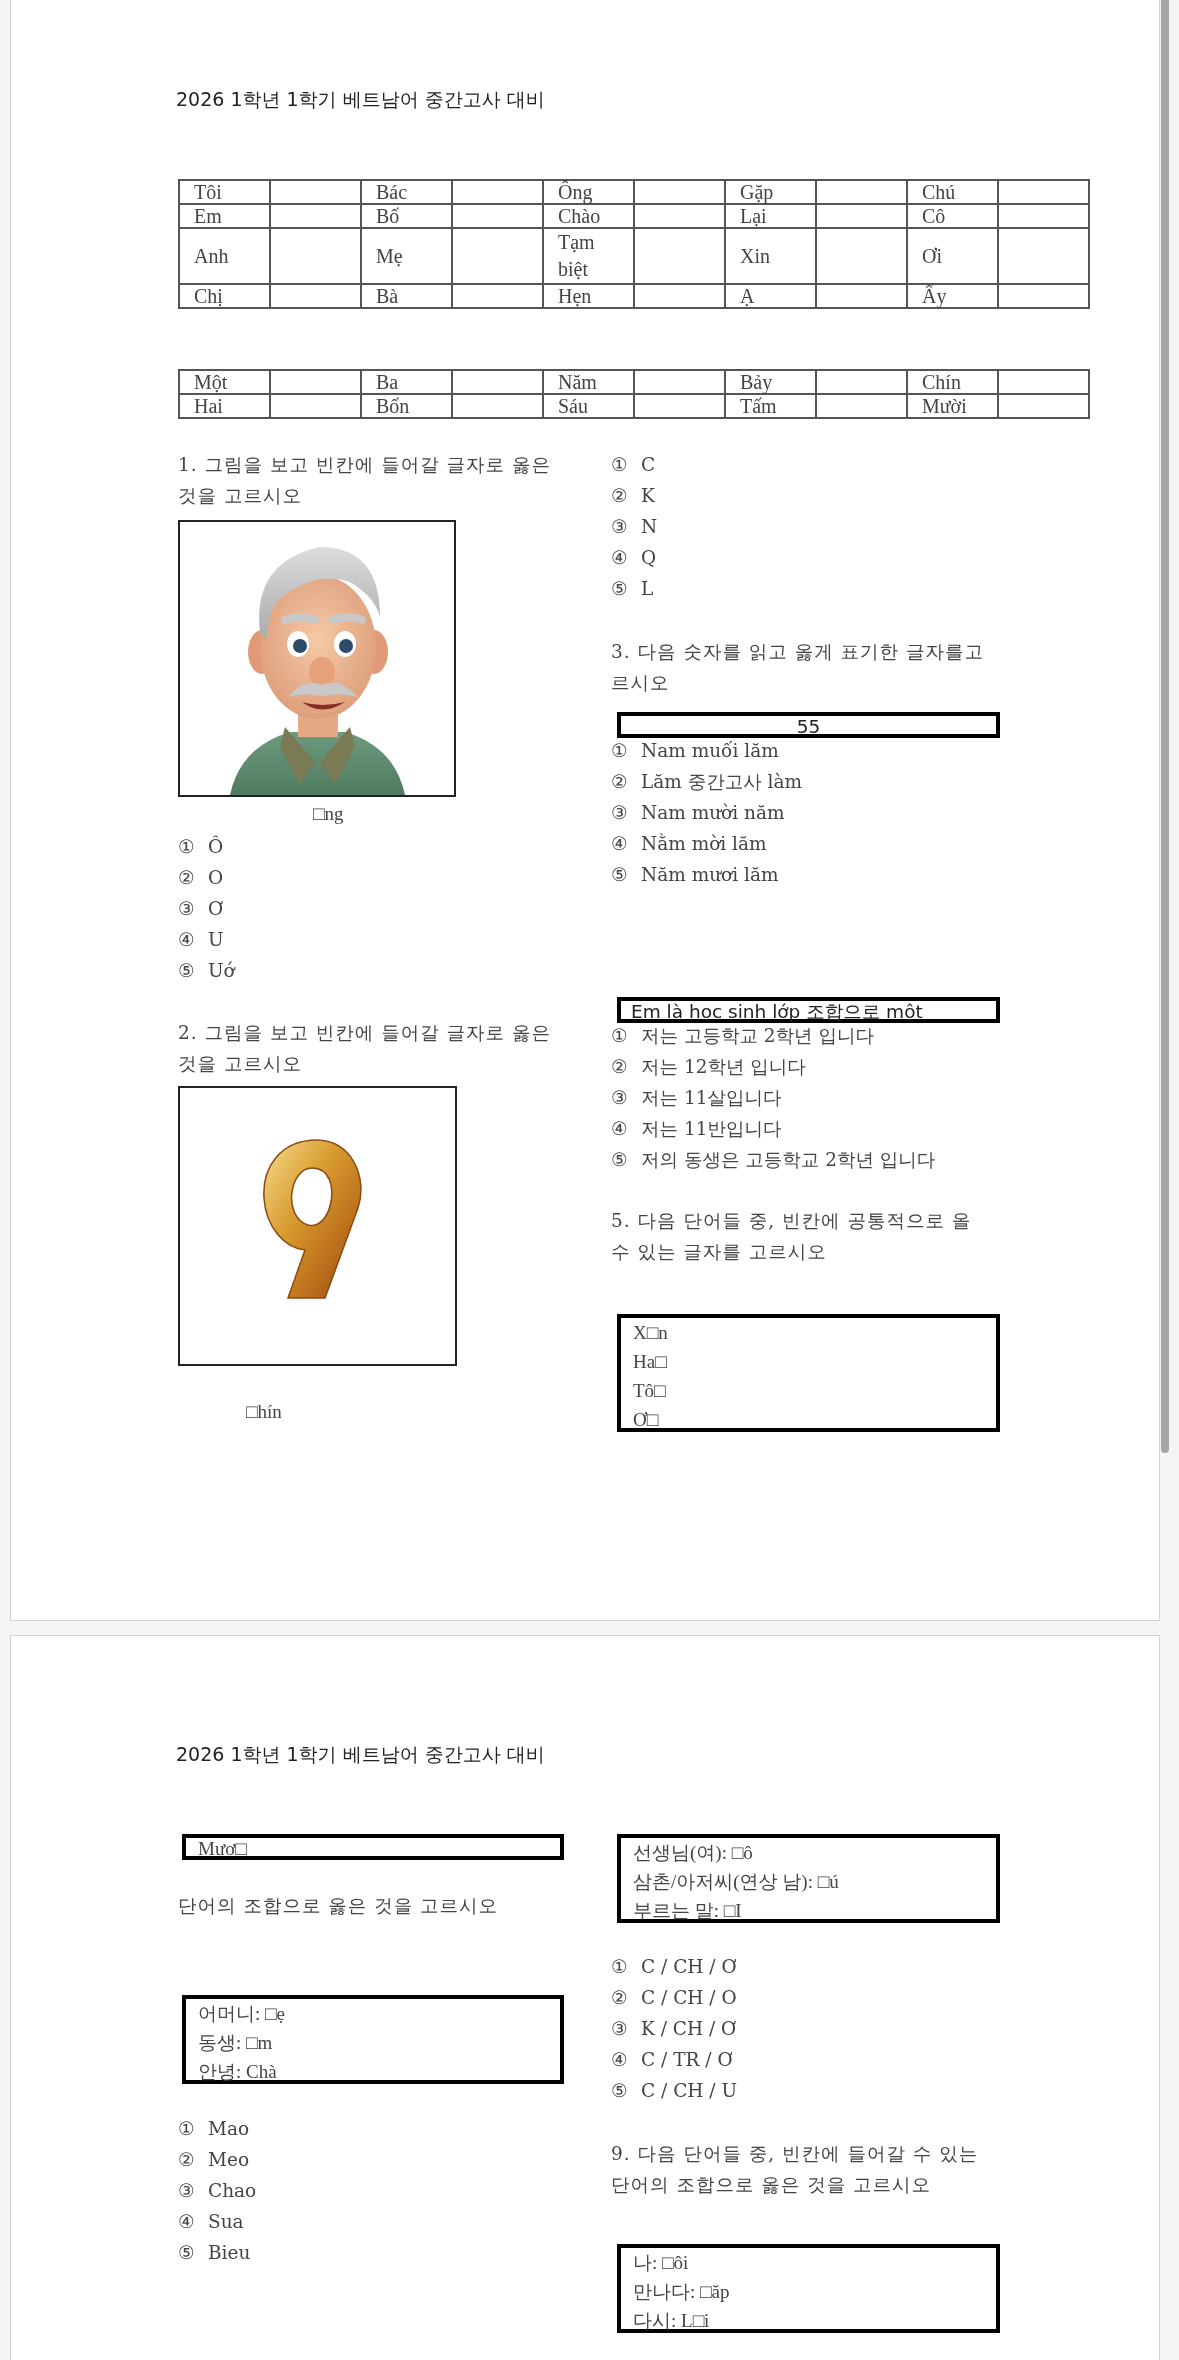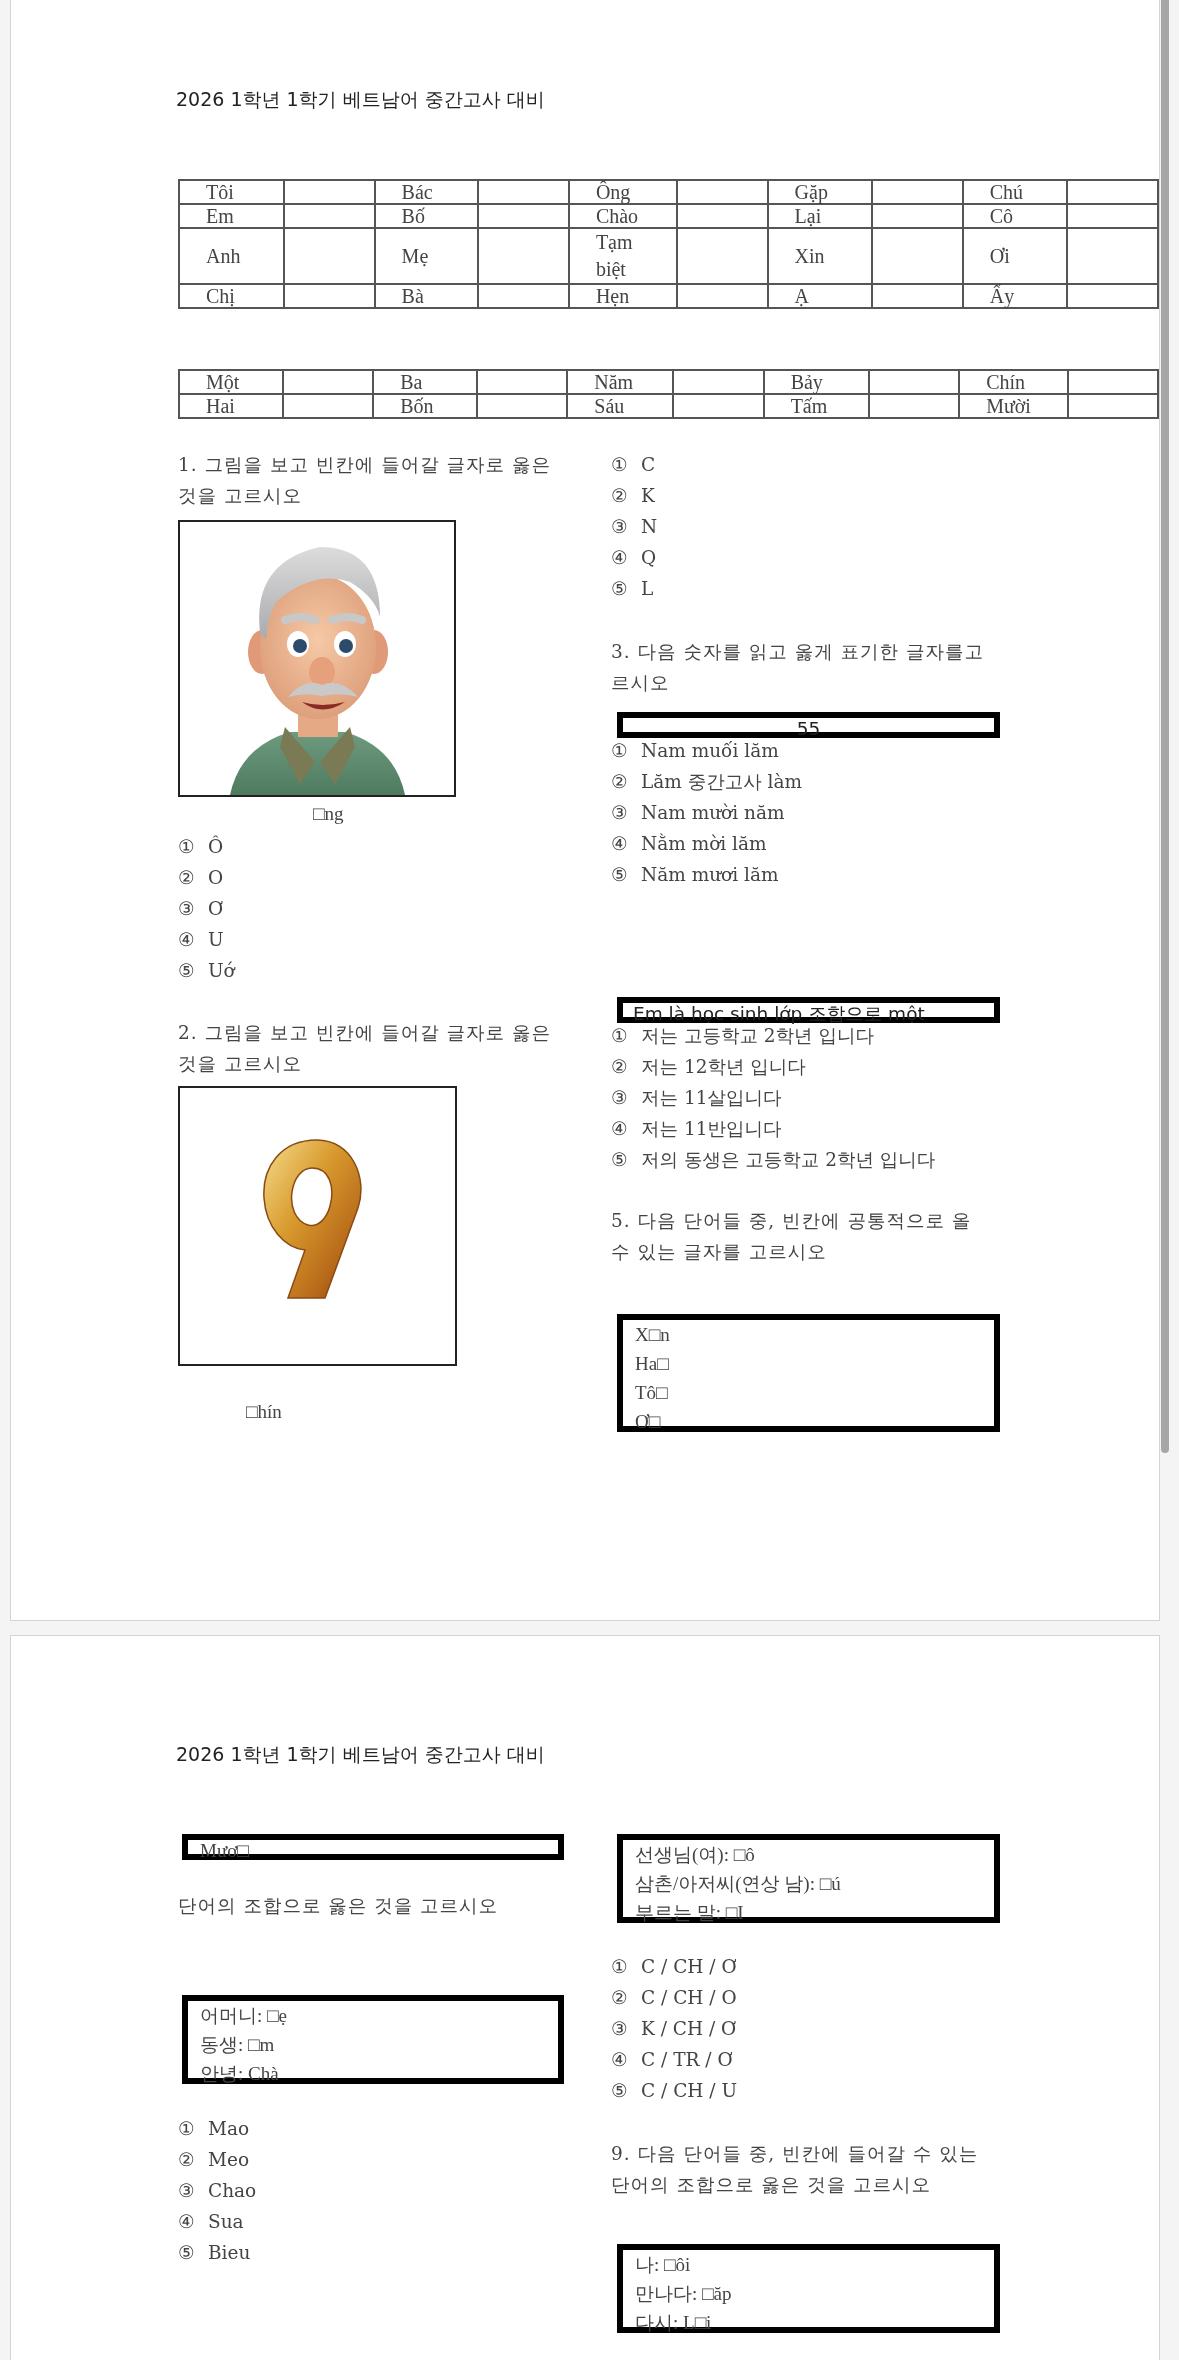--- a/index.html
+++ b/index.html
@@ -17,23 +17,23 @@
   #page2 { top:1635px; height:740px; }
   .scrollbar-track { position:absolute; left:1160px; top:0; width:19px; height:2360px; background:#f4f4f4; }
   .scrollbar-thumb { position:absolute; left:1161px; top:0; width:8px; height:1453px; background:#a6a6a6; border-radius:0 0 4px 4px; }
 
   .abs { position:absolute; }
   .title { font-family:"DejaVu Sans", "Liberation Sans", sans-serif; font-size:19px; color:#222; }
   .qtext { font-size:18.5px; line-height:31px; color:#444; letter-spacing:1px; }
   .opt { font-size:18.5px; line-height:31px; color:#444; white-space:nowrap; }
   .opt .num { display:inline-block; width:30px; }
   table.vocab { position:absolute; border-collapse:collapse; font-family:"Liberation Serif", "DejaVu Serif", serif; font-size:20px; color:#444; }
-  table.vocab td { border:2px solid #555; padding:0 26px; height:22px; line-height:22px; width:61px; vertical-align:middle; }
+  table.vocab td { border:2px solid #555; padding:0 14px; height:22px; line-height:22px; width:61px; vertical-align:middle; }
   table.vocab td.tall { line-height:27px; }
-  .box { position:absolute; border:6px solid #000000; box-sizing:border-box; background:#fff; }
+  .box { position:absolute; border:4px solid #000000; box-sizing:border-box; background:#fff; }
   .box-line { font-family:"Liberation Serif", "DejaVu Serif", serif; font-size:19px; color:#444; line-height:31px; padding-left:12px; white-space:nowrap; }
   .sans-line { font-family:"DejaVu Sans", "Liberation Sans", sans-serif; font-size:18.5px; color:#222; }
   .img-box { position:absolute; border:2px solid #222; box-sizing:border-box; background:#fff; overflow:hidden; }
   .caption { font-family:"Liberation Serif", "DejaVu Serif", serif; font-size:19px; color:#444; }
 </style>
 </head>
 <body>
 
 <div class="scrollbar-track"></div>
 <div class="scrollbar-thumb"></div>

